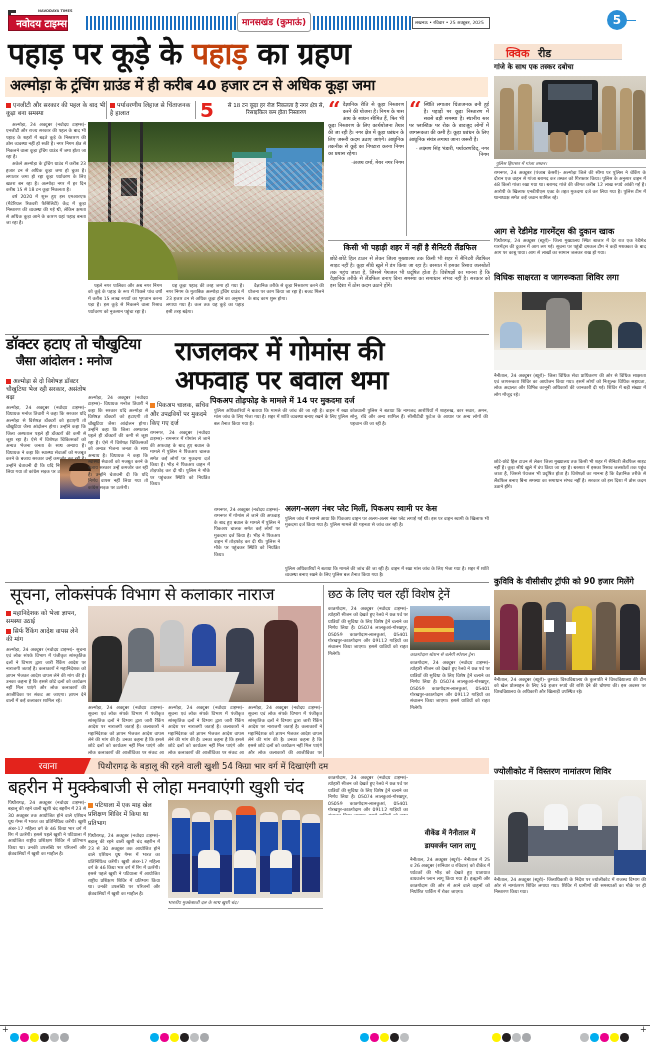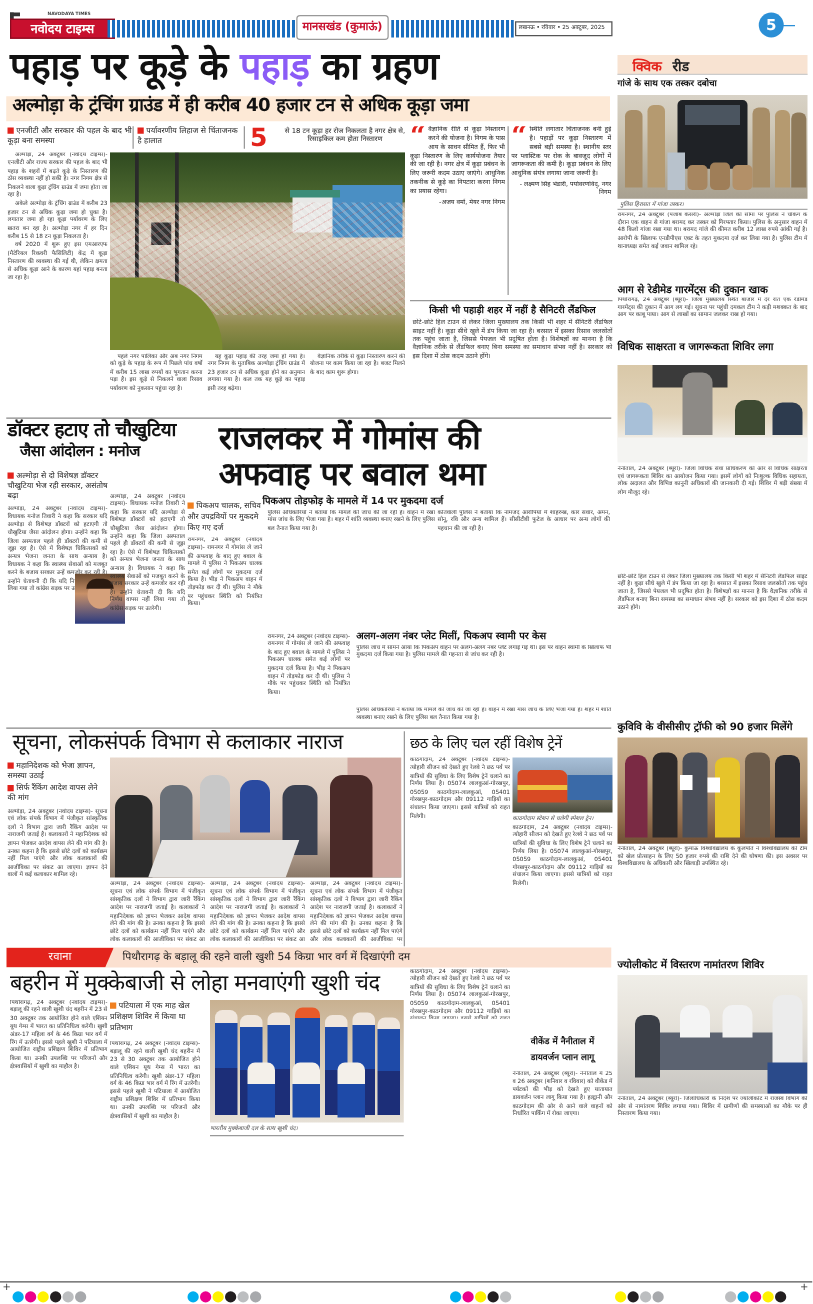--- a/index.html
+++ b/index.html
@@ -15,31 +15,31 @@
 .bullet .sq.o{background:#f08020}
 .quote-mark{color:#e3231c;font-size:22px;font-weight:bold;line-height:16px;float:left;margin-right:2px;font-family:"DejaVu Serif",serif}
 .dots span{display:inline-block;width:9px;height:9px;border-radius:50%;margin-right:1px}
 </style>
 </head>
 <body>
 
 <div class="abs" style="left:0;top:0;width:650px;height:36px">
   <div class="abs" style="left:38px;top:9px;font-size:3.5px;color:#444;font-weight:bold">NAVODAYA TIMES</div>
   <div class="abs" style="left:8px;top:10px;width:8px;height:6px;border-top:3px solid #333;border-left:3px solid #333"></div>
-  <div class="abs" style="left:8px;top:15px;width:84px;height:16px;background:#c8102e;color:#fff;font-size:10px;font-weight:bold;line-height:16px;text-align:center;border:1px solid #8a0b20">नवोदय टाइम्स</div>
+  <div class="abs" style="left:8px;top:15px;width:60px;height:16px;background:#c8102e;color:#fff;font-size:10px;font-weight:bold;line-height:16px;text-align:right;border:1px solid #8a0b20">नवोदय टाइम्स</div>
   <div class="abs" style="left:86px;top:16px;width:150px;height:14px;background:repeating-linear-gradient(90deg,#1a6fc0 0 2px,#fff 2px 4px)"></div>
   <div class="abs" style="left:237px;top:12px;width:74px;height:20px;border:1px solid #999;border-radius:3px;color:#c8102e;font-size:9px;font-weight:bold;text-align:center;line-height:18px;background:#fff">मानसखंड (कुमाऊं)</div>
   <div class="abs" style="left:313px;top:16px;width:98px;height:14px;background:repeating-linear-gradient(90deg,#1a6fc0 0 2px,#fff 2px 4px)"></div>
   <div class="abs" style="left:412px;top:17px;width:78px;height:12px;border:1px solid #555;font-size:4.5px;line-height:10px;padding-left:2px;color:#222;white-space:nowrap;overflow:hidden">लखनऊ • रविवार • 25 अक्टूबर, 2025</div>
   <div class="abs" style="left:607px;top:10px;width:20px;height:20px;border-radius:50%;background:#2b8fd6;color:#fff;font-size:12px;font-weight:bold;text-align:center;line-height:20px">5</div>
   <div class="abs" style="left:626px;top:20px;width:10px;height:1px;background:#2b8fd6"></div>
 </div>
 
 <div class="abs hd" style="left:8px;top:38px;width:480px;font-size:30px;white-space:nowrap;letter-spacing:-0.5px">
-  <span>पहाड़ पर कूड़े के </span><span style="color:#8b5cf6">पहाड़</span><span> का ग्रहण</span>
+  <span>पहाड़ पर कूड़े के </span><span style="color:#c2410c">पहाड़</span><span> का ग्रहण</span>
 </div>
 <div class="abs" style="left:5px;top:77px;width:483px;height:20px;background:#fde9d6"></div>
 <div class="abs hd" style="left:10px;top:78px;width:478px;font-size:14.5px;white-space:nowrap;letter-spacing:-0.3px;color:#111">अल्मोड़ा के ट्रंचिंग ग्राउंड में ही करीब 40 हजार टन से अधिक कूड़ा जमा</div>
 
 <div class="abs bullet" style="left:6px;top:101px;width:100px;font-size:6.2px;line-height:8px"><span class="sq"></span><span>एनजीटी और सरकार की पहल के बाद भी कूड़ा बना समस्या</span></div>
 <div class="abs" style="left:106px;top:101px;width:1px;height:18px;background:#999"></div>
 <div class="abs bullet" style="left:110px;top:101px;width:85px;font-size:6.2px;line-height:8px"><span class="sq"></span><span>पर्यावरणीय लिहाज से चिंताजनक है हालात</span></div>
 <div class="abs" style="left:195px;top:101px;width:1px;height:18px;background:#999"></div>
 <div class="abs" style="left:200px;top:99px;font-size:20px;font-weight:bold;color:#e3231c;line-height:22px">5</div>
 <div class="abs" style="left:226px;top:102px;width:100px;font-size:5.5px;line-height:7px;color:#222;text-align:center">से 18 टन कूड़ा हर रोज निकलता है नगर क्षेत्र से, रिसाइकिल कम होता निस्तारण</div>
@@ -78,21 +78,21 @@
 </div>
 <div class="abs" style="left:406px;top:101px;width:1px;height:135px;background:#999"></div>
 <div class="abs" style="left:409px;top:101px;width:80px;height:135px">
   <div class="txt" style="font-size:5px;line-height:7px;color:#222"><span class="quote-mark">“</span><span>स्थिति लगातार चिंताजनक बनी हुई है। पहाड़ों पर कूड़ा निस्तारण में सबसे बड़ी समस्या है। स्थानीय स्तर पर प्लास्टिक पर रोक के बावजूद लोगों में जागरूकता की कमी है। कूड़ा प्रबंधन के लिए आधुनिक संयंत्र लगाया जाना जरूरी है।</span></div>
   <div class="txt" style="font-size:5px;text-align:right;margin-top:2px;color:#222">- लक्ष्मण सिंह भंडारी, पर्यावरणविद्, नगर निगम</div>
 </div>
 <div class="abs" style="left:328px;top:240px;width:162px;height:1px;background:#999"></div>
 <div class="abs hd" style="left:330px;top:244px;width:160px;font-size:7.6px;white-space:nowrap;text-align:center">किसी भी पहाड़ी शहर में नहीं है सैनिटरी लैंडफिल</div>
 <div class="abs txt" style="left:330px;top:255px;width:160px;height:78px;font-size:5px;line-height:6.8px">छोटे-छोटे हिल टाउन से लेकर जिला मुख्यालय तक किसी भी शहर में सैनिटरी लैंडफिल साइट नहीं है। कूड़ा सीधे खुले में डंप किया जा रहा है। बरसात में इसका रिसाव जलस्रोतों तक पहुंच जाता है, जिससे पेयजल भी प्रदूषित होता है। विशेषज्ञों का मानना है कि वैज्ञानिक तरीके से लैंडफिल बनाए बिना समस्या का समाधान संभव नहीं है। सरकार को इस दिशा में ठोस कदम उठाने होंगे।</div>
 
-<div class="abs" style="left:494px;top:44px;width:152px;height:16px;background:#f8e3d2;border-bottom:1px solid #ccc">
+<div class="abs" style="left:494px;top:44px;width:128px;height:16px;background:#f8e3d2;border-bottom:1px solid #ccc">
   <span style="position:absolute;left:12px;top:1px;font-size:11px;font-weight:bold;color:#e3231c">क्विक</span>
   <span style="position:absolute;left:44px;top:1px;font-size:11px;font-weight:bold;color:#222"> रीड</span>
 </div>
 <div class="abs hd" style="left:494px;top:64px;width:152px;font-size:7px">गांजे के साथ एक तस्कर दबोचा</div>
 <div class="abs photo" style="left:494px;top:76px;width:152px;height:83px;background:linear-gradient(180deg,#d8d2c6 0%,#cfc8b8 30%,#bdb5a3 60%,#a8a090 100%)">
   <div class="abs" style="left:48px;top:4px;width:56px;height:55px;background:#1f2226;border-radius:4px 4px 0 0"></div>
   <div class="abs" style="left:54px;top:8px;width:44px;height:16px;background:#4b5560"></div>
   <div class="abs" style="left:6px;top:12px;width:14px;height:62px;background:#a88e68;border-radius:5px 5px 0 0"></div>
   <div class="abs" style="left:24px;top:8px;width:14px;height:66px;background:#b59a70;border-radius:5px 5px 0 0"></div>
   <div class="abs" style="left:108px;top:10px;width:14px;height:64px;background:#a88e68;border-radius:5px 5px 0 0"></div>

